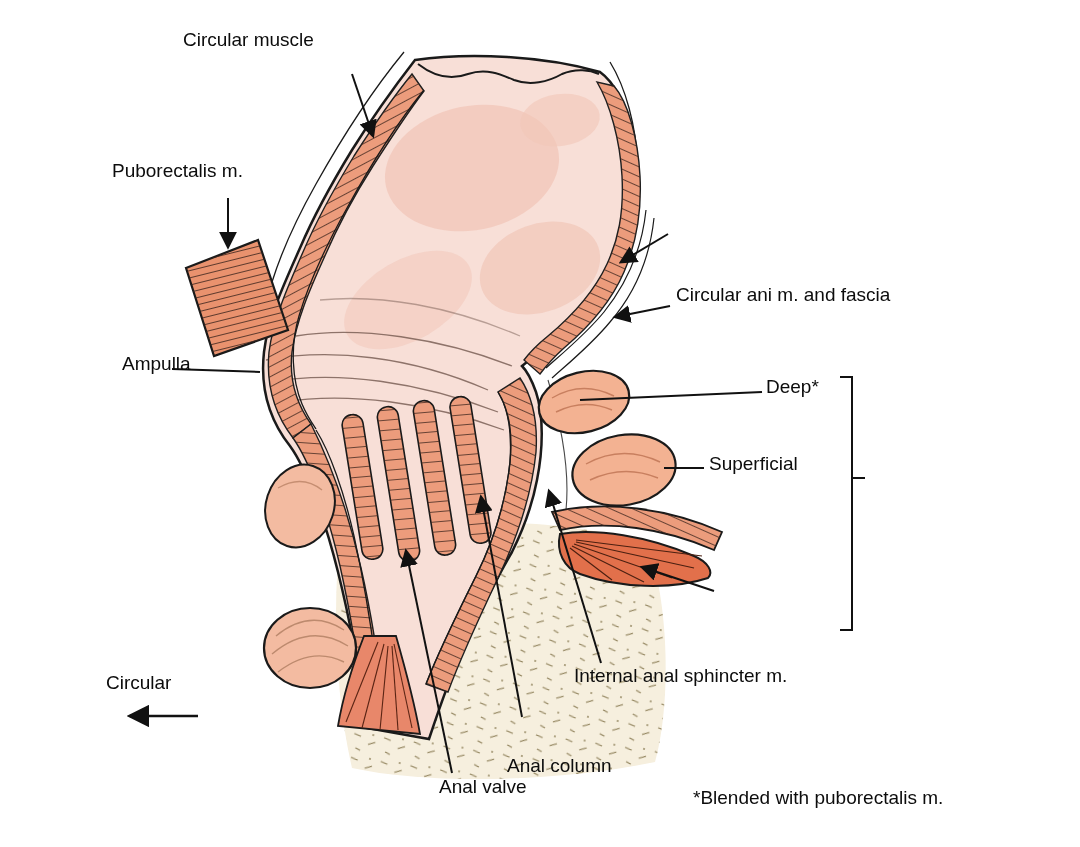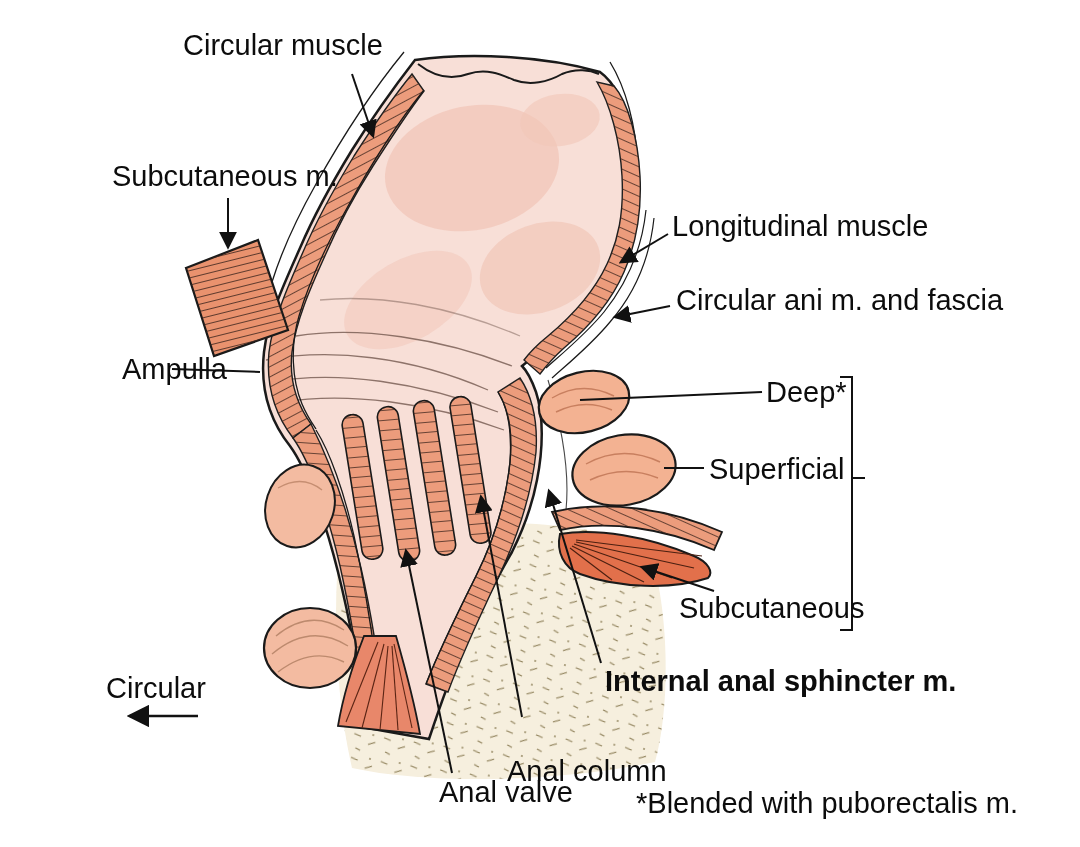--- a/index.html
+++ b/index.html
@@ -1,19 +1,19 @@
 <!DOCTYPE html>
 <html><head>
 <meta charset="utf-8">
 <style>
   html,body{margin:0;padding:0;background:#ffffff;}
   .figure{position:relative;width:1080px;height:847px;background:#ffffff;overflow:hidden;
           font-family:"Liberation Sans", sans-serif;}
   .figure svg{position:absolute;left:0;top:0;}
-  .lbl{position:absolute;font-size:29px;font-weight:500;color:#0c0c0c;white-space:nowrap;
+  .lbl{position:absolute;font-size:19px;font-weight:500;color:#0c0c0c;white-space:nowrap;
        font-family:"Liberation Sans", sans-serif;line-height:1.1;}
   .lbl.wrap{white-space:normal;}
 </style>
 </head>
 <body>
 
 <div class="figure">
 
 <svg width="1080" height="847" viewBox="0 0 1080 847">
   <defs>
@@ -195,26 +195,24 @@
     <line x1="852" y1="478" x2="865" y2="478"></line>
     <line x1="714" y1="591" x2="642" y2="567" marker-end="url(#arrow)"></line>
     <line x1="601" y1="663" x2="549" y2="491" marker-end="url(#arrow)"></line>
     <line x1="522" y1="717" x2="481" y2="497" marker-end="url(#arrow)"></line>
     <line x1="452" y1="773" x2="406" y2="551" marker-end="url(#arrow)"></line>
     <line x1="198" y1="716" x2="130" y2="716" stroke-width="2.5" marker-end="url(#arrow)"></line>
   </g>
 </svg>
 
 <div class="lbl" style="left:183px;top:30px;">Circular muscle</div>
-<div class="lbl" style="left:112px;top:161px;">Subcutaneous m.</div>
+<div class="lbl" style="left:112px;top:161px;">Puborectalis m.</div>
 <div class="lbl" style="left:74px;top:354px;margin-left:48px;">Ampulla</div>
-<div class="lbl" style="left:672px;top:211px;">Longitudinal muscle</div>
 <div class="lbl" style="left:676px;top:285px;">Circular ani m. and fascia</div>
 <div class="lbl" style="left:766px;top:377px;">Deep*</div>
 <div class="lbl" style="left:709px;top:454px;">Superficial</div>
-<div class="lbl" style="left:679px;top:593px;">Subcutaneous</div>
-<div class="lbl" style="left:605px;top:666px;font-weight:bold;">Internal anal sphincter m.</div>
+<div class="lbl" style="left:574px;top:666px;">Internal anal sphincter m.</div>
 <div class="lbl" style="left:507px;top:721px;margin-top:35px;">Anal column</div>
 <div class="lbl" style="left:439px;top:777px;">Anal valve</div>
 <div class="lbl" style="left:106px;top:673px;">Circular</div>
-<div class="lbl" style="left:636px;top:788px;">*Blended with puborectalis m.</div>
+<div class="lbl" style="left:693px;top:788px;">*Blended with puborectalis m.</div>
 
 </div>
 
 </body></html>

